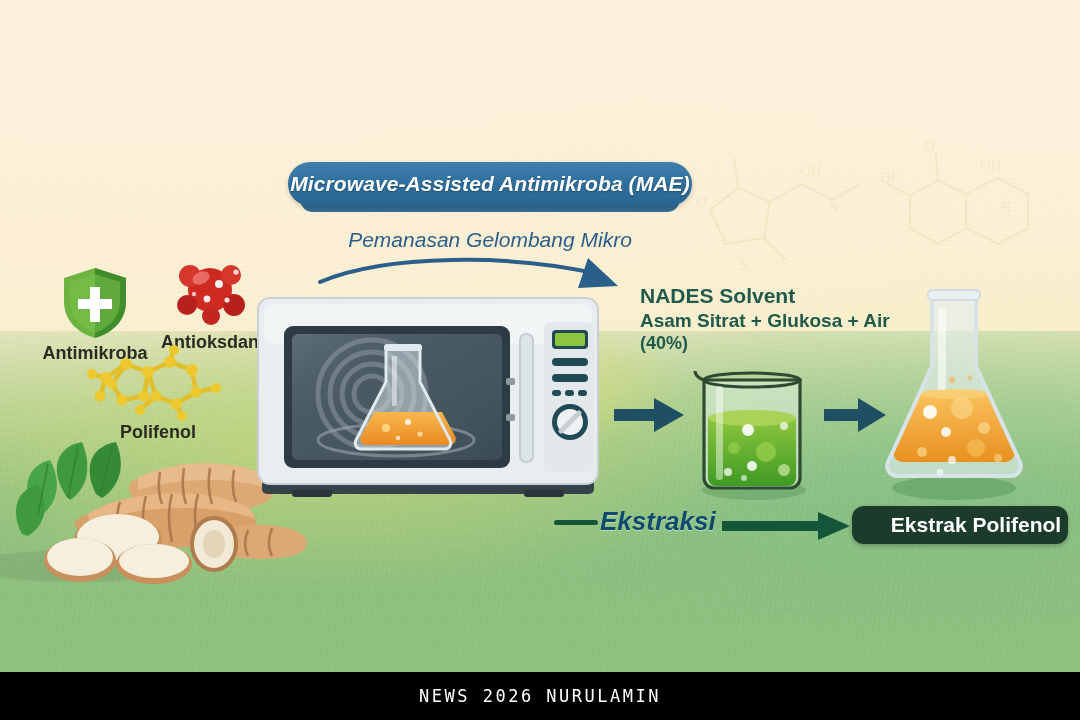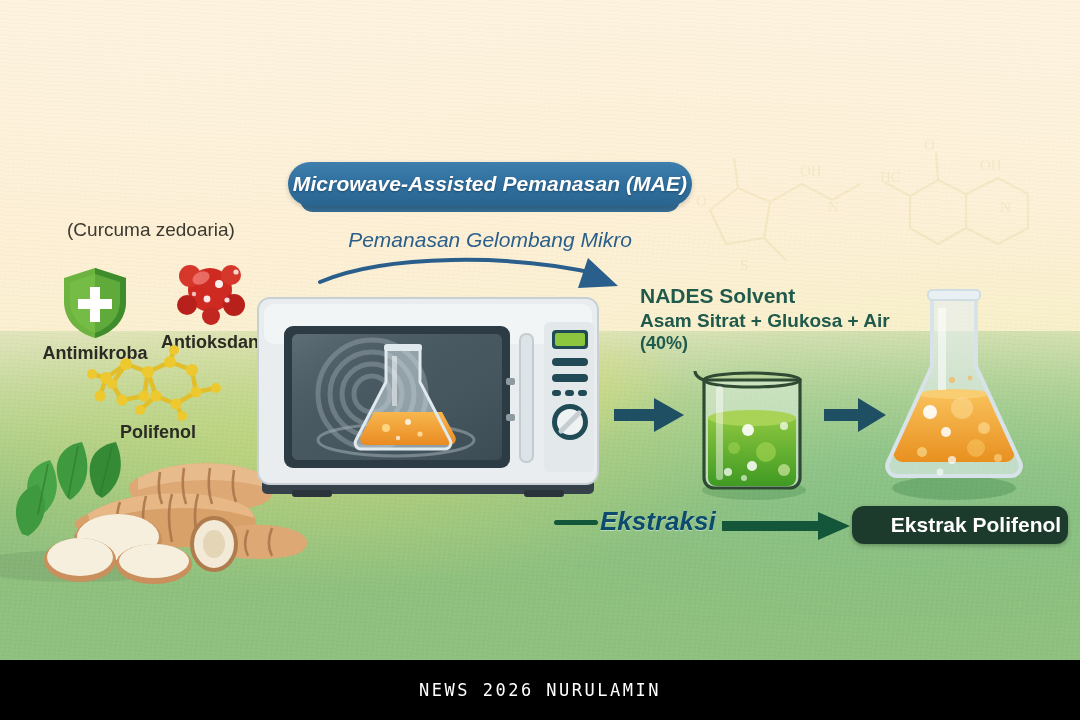--- a/index.html
+++ b/index.html
@@ -82,21 +82,21 @@
 
   
   .ekstraksi{position:absolute;left:600px;top:506px;font-size:26px;font-weight:bold;
     font-style:italic;color:#0c4a6e;text-shadow:0 1px 1px rgba(255,255,255,.45);}
   .pill-dark{position:absolute;left:852px;top:506px;width:216px;height:38px;
     background:#1d3b2c;border-radius:12px;display:flex;align-items:center;justify-content:center;
     box-shadow:0 2px 4px rgba(0,0,0,.25);}
   .pill-dark span{color:#fff;font-size:21px;font-weight:bold;margin-left:32px;}
 
   
-  #caption{position:absolute;left:0;right:0;bottom:0;height:60px;background:#000;
+  #caption{position:absolute;left:0;right:0;bottom:0;height:48px;background:#000;
     display:flex;align-items:center;justify-content:center;}
   #caption span{color:#fff;font-family:"DejaVu Sans Mono","Liberation Mono",monospace;
     font-size:17px;letter-spacing:2.5px;}
 
   svg{display:block;overflow:visible;}
 </style>
 </head>
 <body>
 
 <div id="stage">
@@ -130,21 +130,20 @@
       <path d="M30 58 L4 44"></path>
     </g>
     <g fill="#c9bd6a" font-size="15" font-family="'Liberation Serif',serif" opacity=".8">
       <text x="44" y="12">O</text>
         <text x="100" y="32">OH</text>
       <text x="120" y="74">N</text>
         <text x="0" y="44">HC</text>
     </g>
   </svg>
 
-  <div class="subtitle-latin">(Curcuma zedoaria)</div>
 
   <div class="prop" id="prop-anti">
     <svg width="70" height="76" viewBox="0 0 70 76" style="margin:0 auto;">
       <path d="M35 3 L66 13 V36 C66 56 52 68 35 73 C18 68 4 56 4 36 V13 Z" fill="#6cb33f"></path>
       <path d="M35 3 L66 13 V36 C66 56 52 68 35 73 Z" fill="#3f8c2c"></path>
       <path d="M35 9 L60 17 V36 C60 53 48 63 35 68 C22 63 10 53 10 36 V17 Z" fill="#7cc24a" opacity=".55"></path>
       <path d="M30 22 h10 v12 h12 v10 h-12 v13 h-10 v-13 h-12 v-10 h12 z" fill="#fff"></path>
     </svg>
     <div class="lab">Antimikroba</div>
   </div>
@@ -241,21 +240,21 @@
       <ellipse cx="72" cy="122" rx="36" ry="22" fill="#c98f5c"></ellipse>
       <ellipse cx="72" cy="119" rx="33" ry="19" fill="#f6efdd"></ellipse>
       <ellipse cx="146" cy="126" rx="38" ry="20" fill="#c98f5c"></ellipse>
       <ellipse cx="146" cy="123" rx="35" ry="17" fill="#f6efdd"></ellipse>
     </g>
   </svg>
 
   <div class="banner-blue">
     <div class="lip"></div>
     <div class="body"></div>
-    <div class="txt">Microwave-Assisted Pemanasan (MAE)</div>
+    <div class="txt">Microwave-Assisted Antimikroba (MAE)</div>
   </div>
   <div class="sub-blue">Pemanasan Gelombang Mikro</div>
 
   <svg style="position:absolute;left:316px;top:252px;" width="312" height="52" viewBox="0 0 312 52">
     <path d="M4 30 C70 2 196 2 282 22" stroke="#2a5f8c" stroke-width="4" fill="none" stroke-linecap="round"></path>
     <path d="M272 6 L302 34 L262 36 Z" fill="#2a5f8c"></path>
   </svg>
 
   <svg id="microwave" viewBox="0 0 344 212">
     <rect x="6" y="182" width="332" height="18" rx="5" fill="#35424a"></rect>

